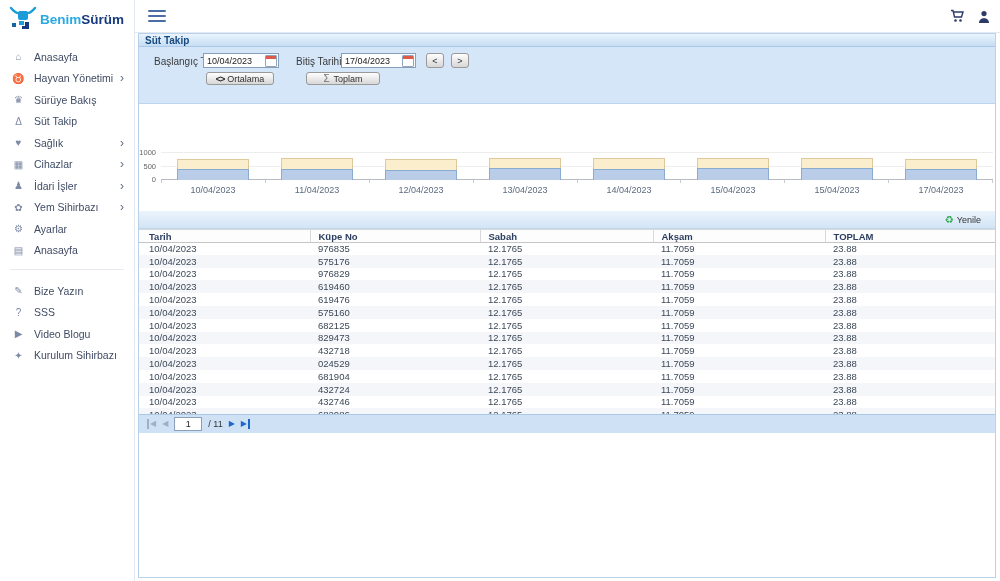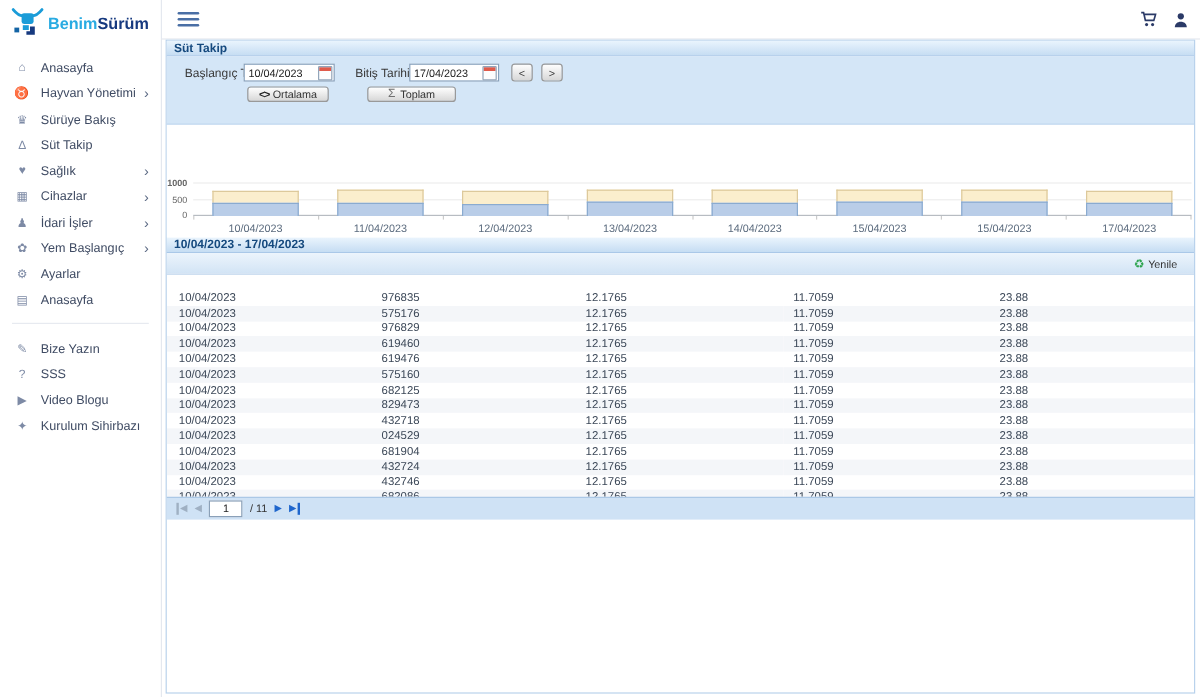--- a/index.html
+++ b/index.html
@@ -143,21 +143,21 @@
         <span class="side-label">Cihazlar</span>
         <span class="side-chev">›</span>
       </div>
       <div class="side-item">
         <span class="side-icon">♟</span>
         <span class="side-label">İdari İşler</span>
         <span class="side-chev">›</span>
       </div>
       <div class="side-item">
         <span class="side-icon">✿</span>
-        <span class="side-label">Yem Başlangıç</span>
+        <span class="side-label">Yem Sihirbazı</span>
         <span class="side-chev">›</span>
       </div>
       <div class="side-item">
         <span class="side-icon">⚙</span>
         <span class="side-label">Ayarlar</span>
       </div>
       <div class="side-item">
         <span class="side-icon">▤</span>
         <span class="side-label">Anasayfa</span>
       </div>
@@ -227,21 +227,21 @@
     <button class="gbtn toplam">
       <span class="sicon">Σ</span>
       <span>Toplam</span>
     </button>
   </section>
 
   <section class="chart">
     <div class="ylabels">
         <div style="bottom: -3px;">0</div>
         <div style="bottom: 10.5px;">500</div>
-        <div style="bottom: 24px; font-weight: bold;">1000</div>
+        <div style="bottom: 24px;">1000</div>
       </div>
     <div class="plot">
         <div class="base-line"></div>
         <div class="grid-line" style="bottom: 50%;"></div>
         <div class="grid-line" style="bottom: 100%;"></div>
         <div class="slot">
           <div class="bar">
             <div class="seg" style="height: 10.8px; background: rgb(185, 205, 232); border-color: rgb(138, 171, 208);"></div>
             <div class="seg" style="height: 10.26px; background: rgb(251, 238, 205); border-color: rgb(221, 201, 155);"></div>
           </div>
@@ -304,26 +304,45 @@
         <div>11/04/2023</div>
         <div>12/04/2023</div>
         <div>13/04/2023</div>
         <div>14/04/2023</div>
         <div>15/04/2023</div>
         <div>15/04/2023</div>
         <div>17/04/2023</div>
       </div>
   </section>
 
-  <div class="hdr-bar range-bar">10/04/2023 - 17/04/2023</div>
   <div class="toolbar">
     <button class="refresh">
       <span class="ricon">♻</span>
       <span>Yenile</span>
     </button>
+  </div>
+  <div class="grid-head-wrap">
+    <table class="grid">
+      <colgroup>
+          <col style="width: 171px;">
+          <col style="width: 170px;">
+          <col style="width: 173px;">
+          <col style="width: 172px;">
+          <col style="width: 170px;">
+        </colgroup>
+      <thead>
+          <tr>
+            <th>Tarih</th>
+            <th>Küpe No</th>
+            <th>Sabah</th>
+            <th>Akşam</th>
+            <th>TOPLAM</th>
+          </tr>
+        </thead>
+    </table>
   </div>
   <div class="rows-wrap">
     <table class="grid">
       <colgroup>
           <col style="width: 171px;">
           <col style="width: 170px;">
           <col style="width: 173px;">
           <col style="width: 172px;">
           <col style="width: 170px;">
         </colgroup>

